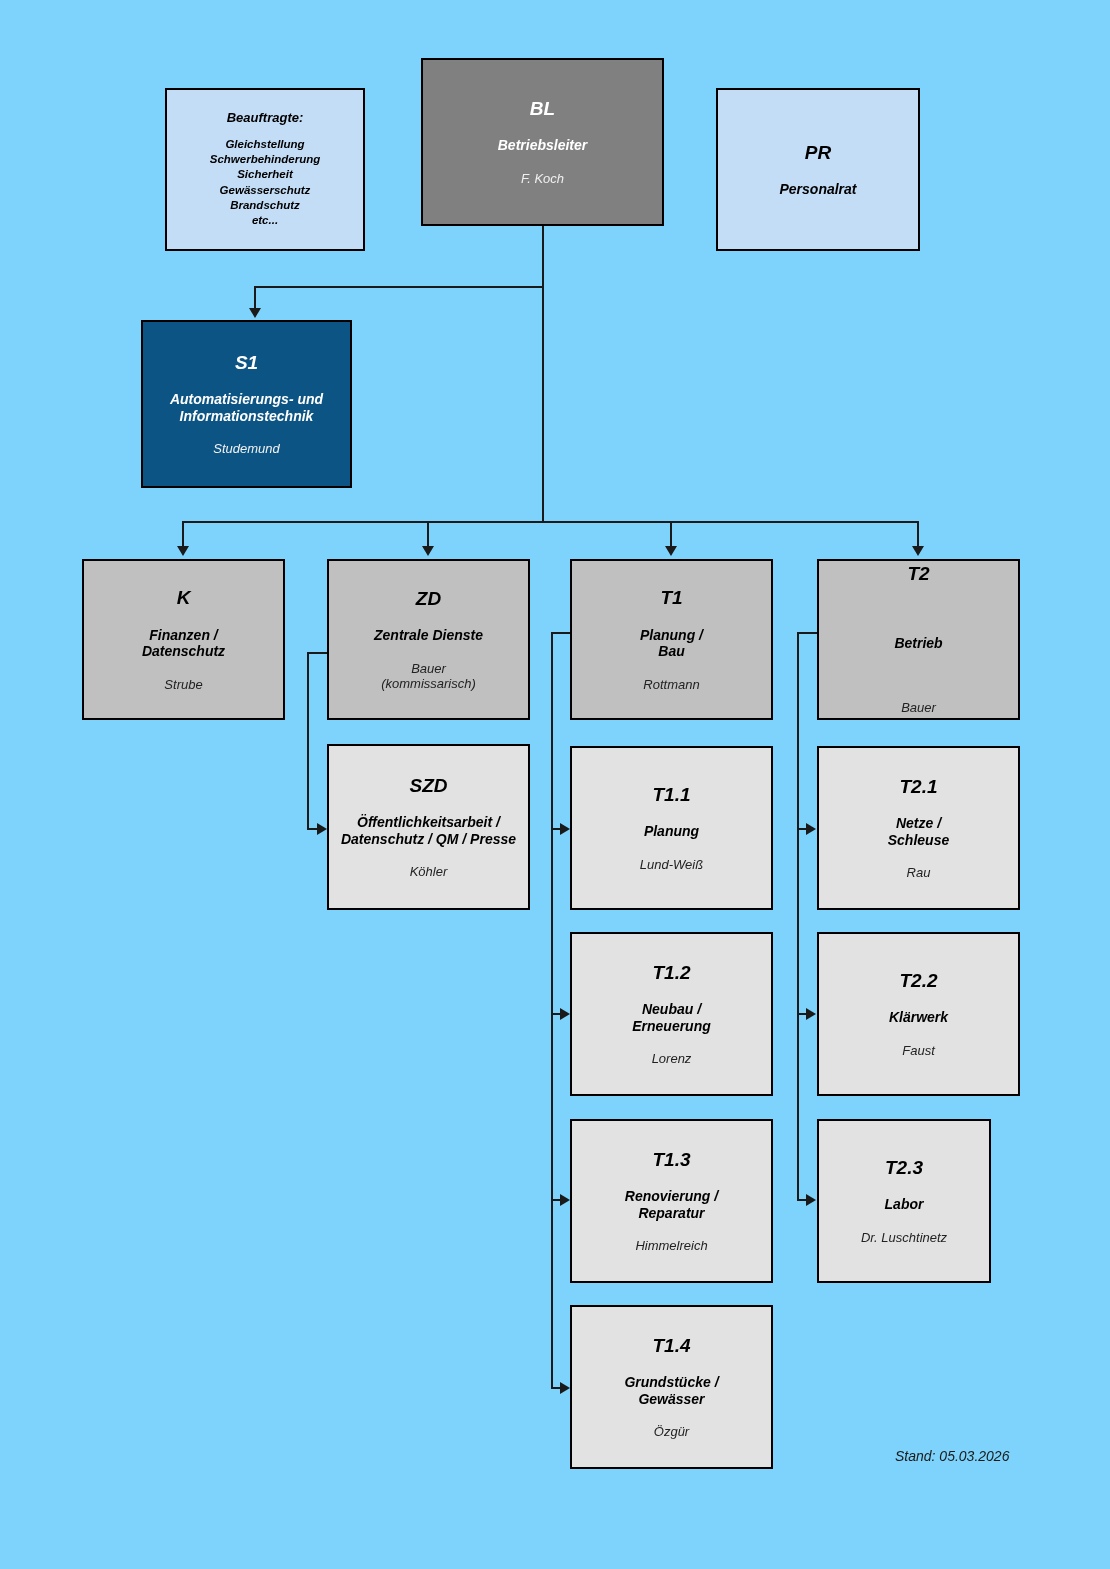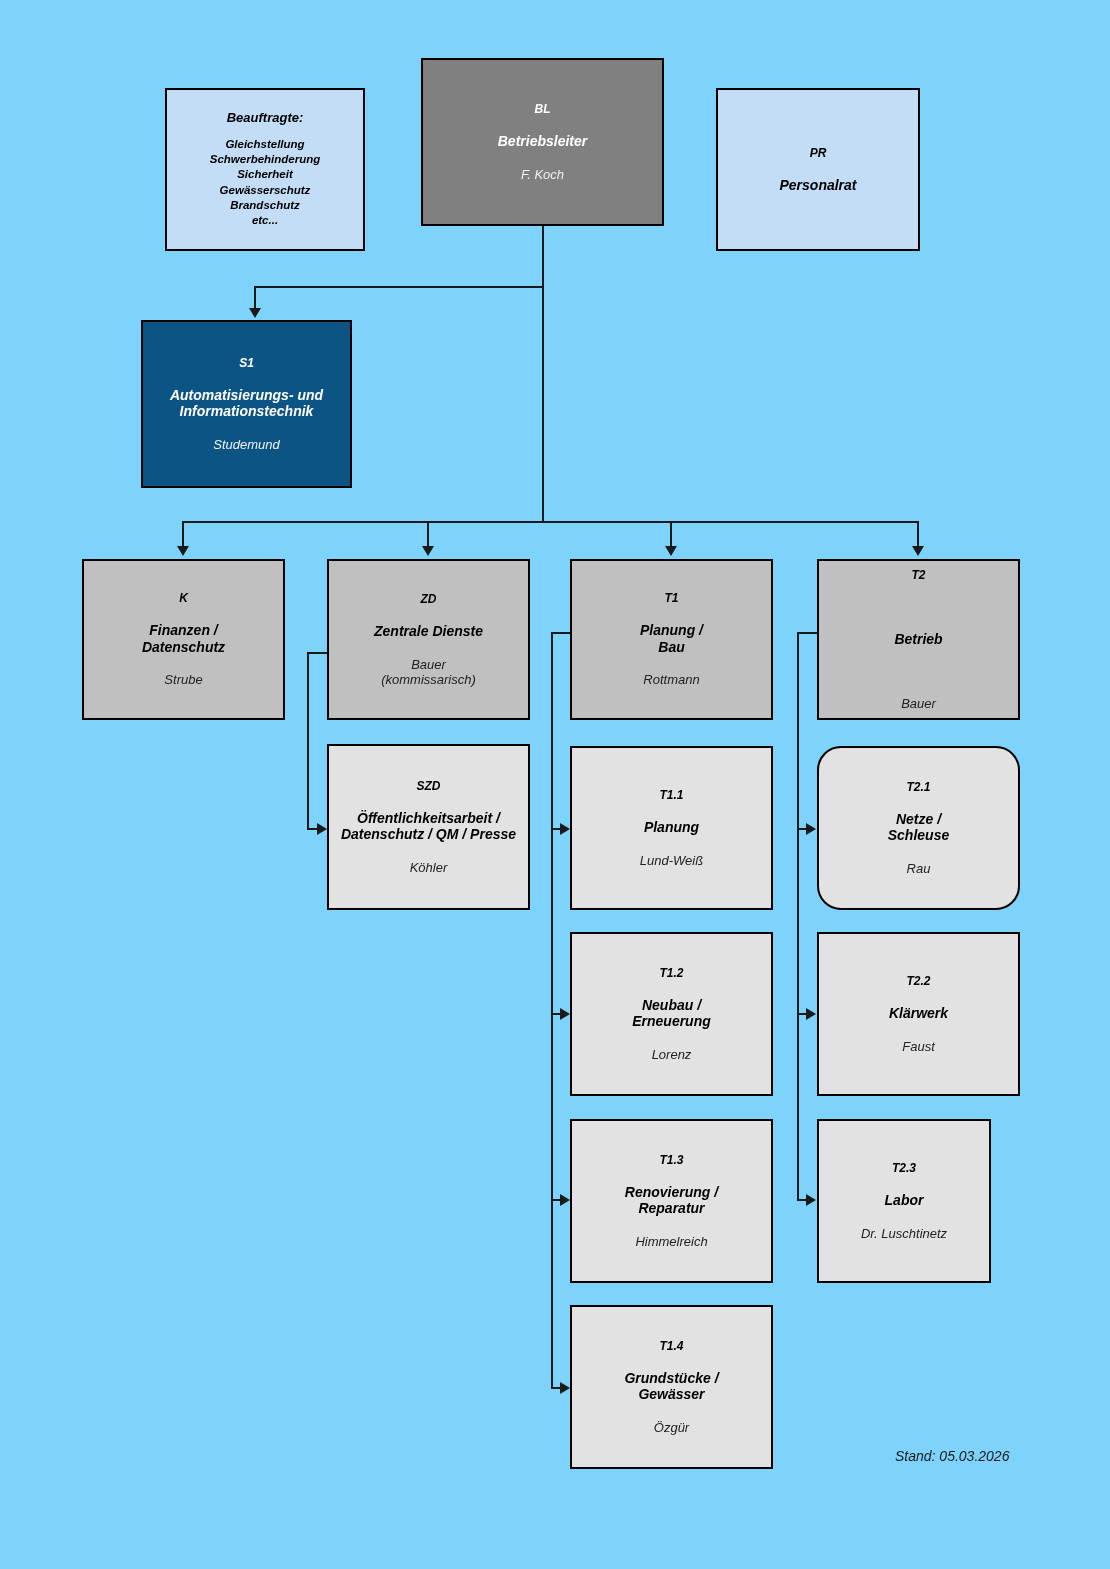--- a/index.html
+++ b/index.html
@@ -27,21 +27,21 @@
     border: 2px solid #000000;
     display: flex;
     flex-direction: column;
     align-items: center;
     justify-content: center;
     text-align: center;
     line-height: 1.18;
   }
   .node .code {
     font-weight: bold;
-    font-size: 12px;
+    font-size: 19px;
     color: #000000;
   }
   .node .unit {
     font-weight: bold;
     font-size: 14px;
     color: #000000;
   }
   .node .person {
     font-weight: normal;
     font-size: 13px;
@@ -271,21 +271,21 @@
 
   <div class="node fill-lightgray" style="left:570px; top:1305px; width:203px; height:164px;">
     <div class="code">T1.4</div>
     <div class="gap-a"></div>
     <div class="unit">Grundstücke /</div>
     <div class="unit">Gewässer</div>
     <div class="gap-b"></div>
     <div class="person">Özgür</div>
   </div>
 
-  <div class="node fill-lightgray" style="left:817px; top:746px; width:203px; height:164px;border-radius:24px;">
+  <div class="node fill-lightgray" style="left:817px; top:746px; width:203px; height:164px;">
     <div class="code">T2.1</div>
     <div class="gap-a"></div>
     <div class="unit">Netze /</div>
     <div class="unit">Schleuse</div>
     <div class="gap-b"></div>
     <div class="person">Rau</div>
   </div>
 
   <div class="node fill-lightgray" style="left:817px; top:932px; width:203px; height:164px;">
     <div class="code">T2.2</div>

